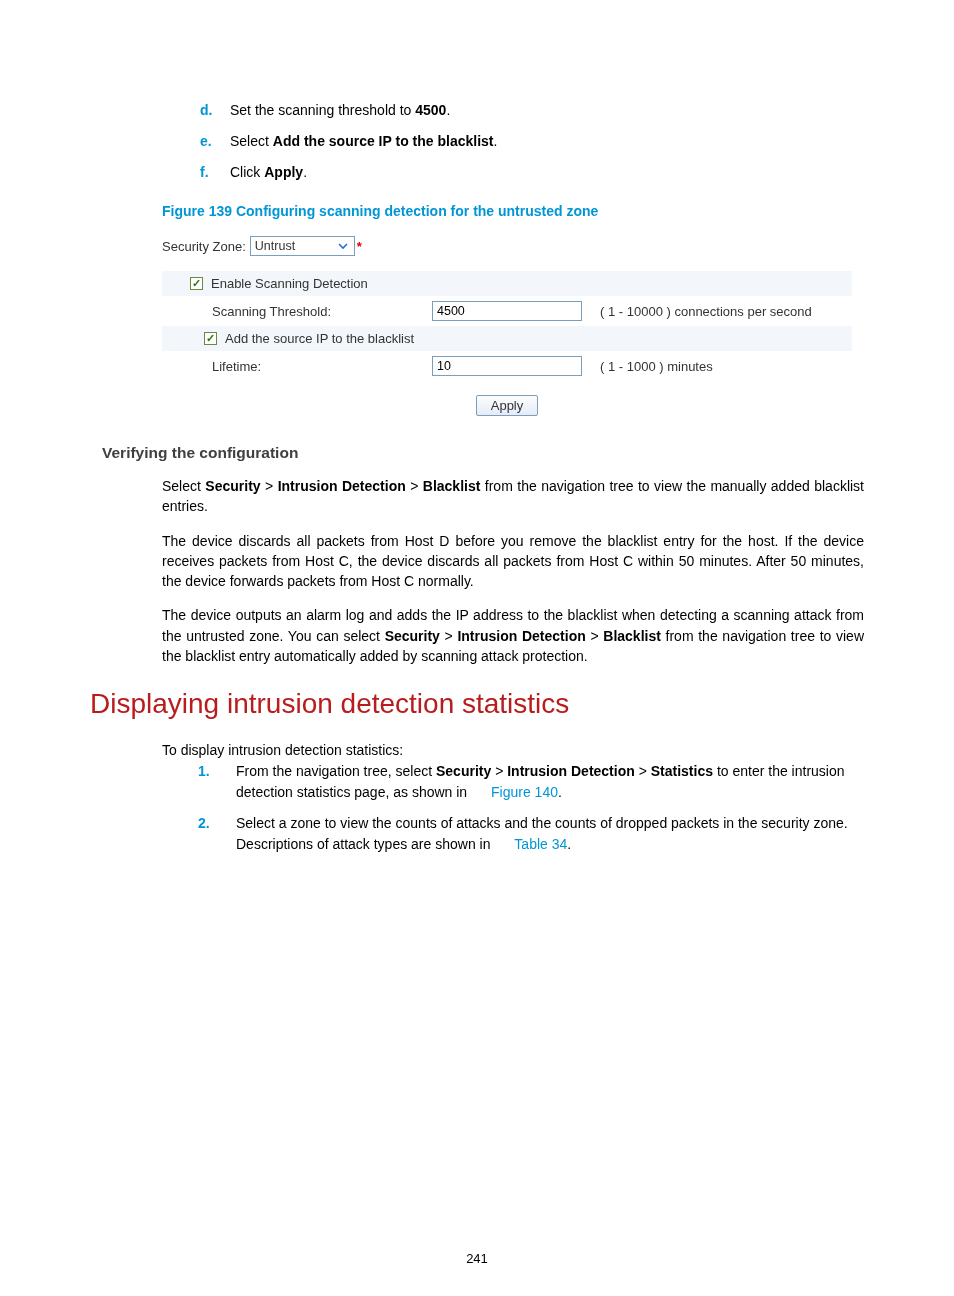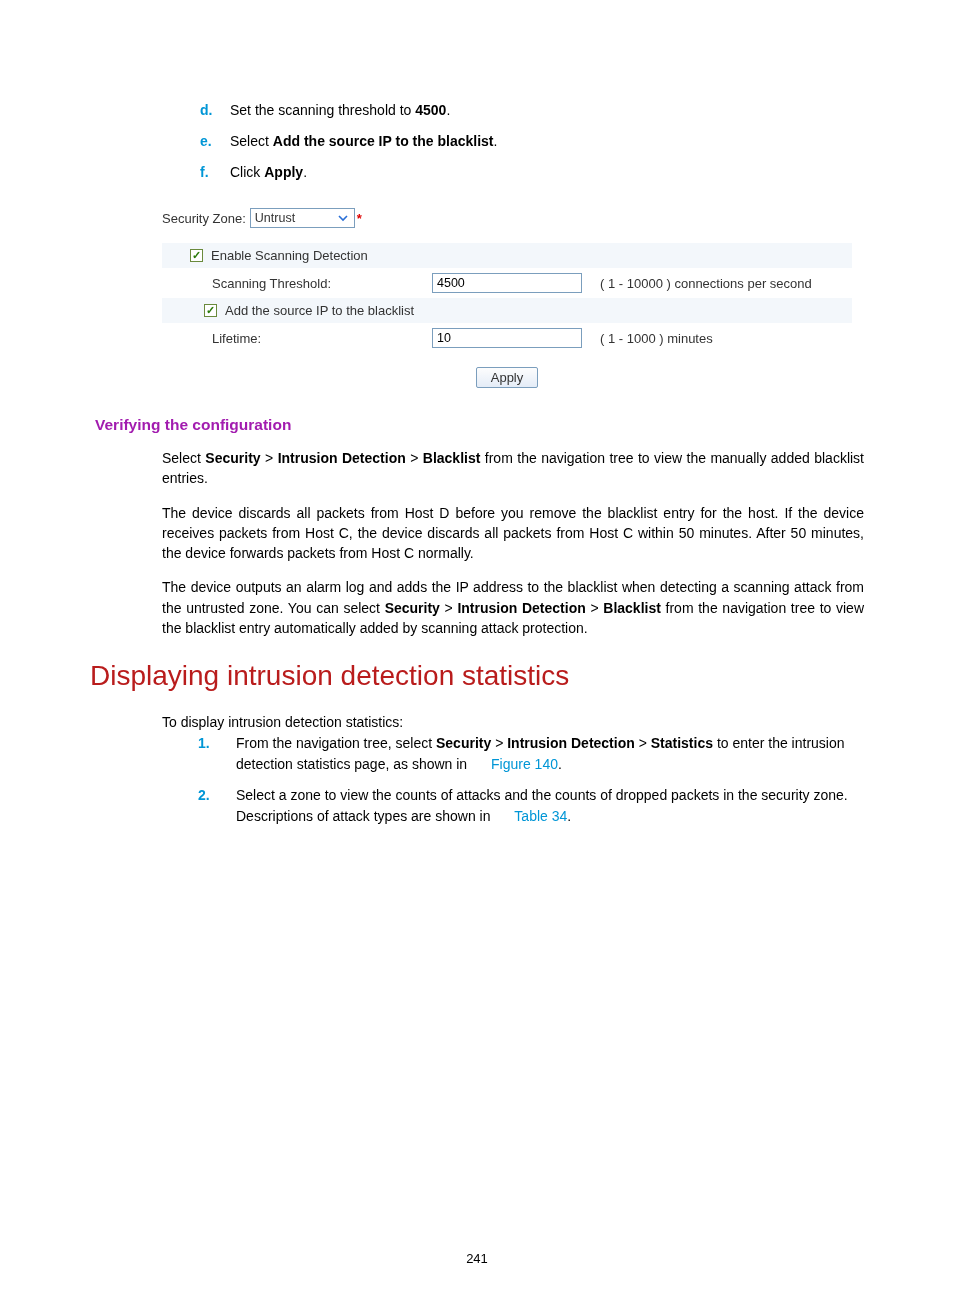--- a/index.html
+++ b/index.html
@@ -138,24 +138,24 @@
   .apply-btn {
     display: inline-block;
     border: 1px solid #7b9ebd;
     background: linear-gradient(#fdfdfd,#e4ecf7);
     padding: 2px 14px;
     font-size: 13px;
     color: #333;
     border-radius: 2px;
   }
   .section-h3 {
-    color: #a21caf;
+    color: #404040;
     font-weight: bold;
     font-size: 15.5px;
-    margin: 6px 0 14px 5px;
+    margin: 6px 0 14px 12px;
   }
   .body-para {
     margin: 0 0 14px 72px;
     line-height: 1.45;
     text-align: justify;
   }
   .main-heading {
     color: #b91c1c;
     font-size: 28px;
     font-weight: normal;
@@ -202,20 +202,21 @@
       </div>
     </div>
     <div class="step-item">
       <div class="step-marker">f.</div>
       <div class="step-text">
         <span>Click </span><span class="bold">Apply</span><span>.</span>
       </div>
     </div>
   </div>
 
+  <div class="fig-caption">Figure 139 Configuring scanning detection for the untrusted zone</div>
 
   <div class="config-panel">
     <div class="cp-row cp-row-head">
       <span>Security Zone:</span>
       <span class="dropdown">
         <span class="dd-text">Untrust</span>
         <span class="dd-arrow">
           <svg width="10" height="10" viewBox="0 0 10 10">
               <path d="M1 3 L5 7 L9 3" stroke="#2a6fd6" stroke-width="1.6" fill="none"></path>
             </svg>

